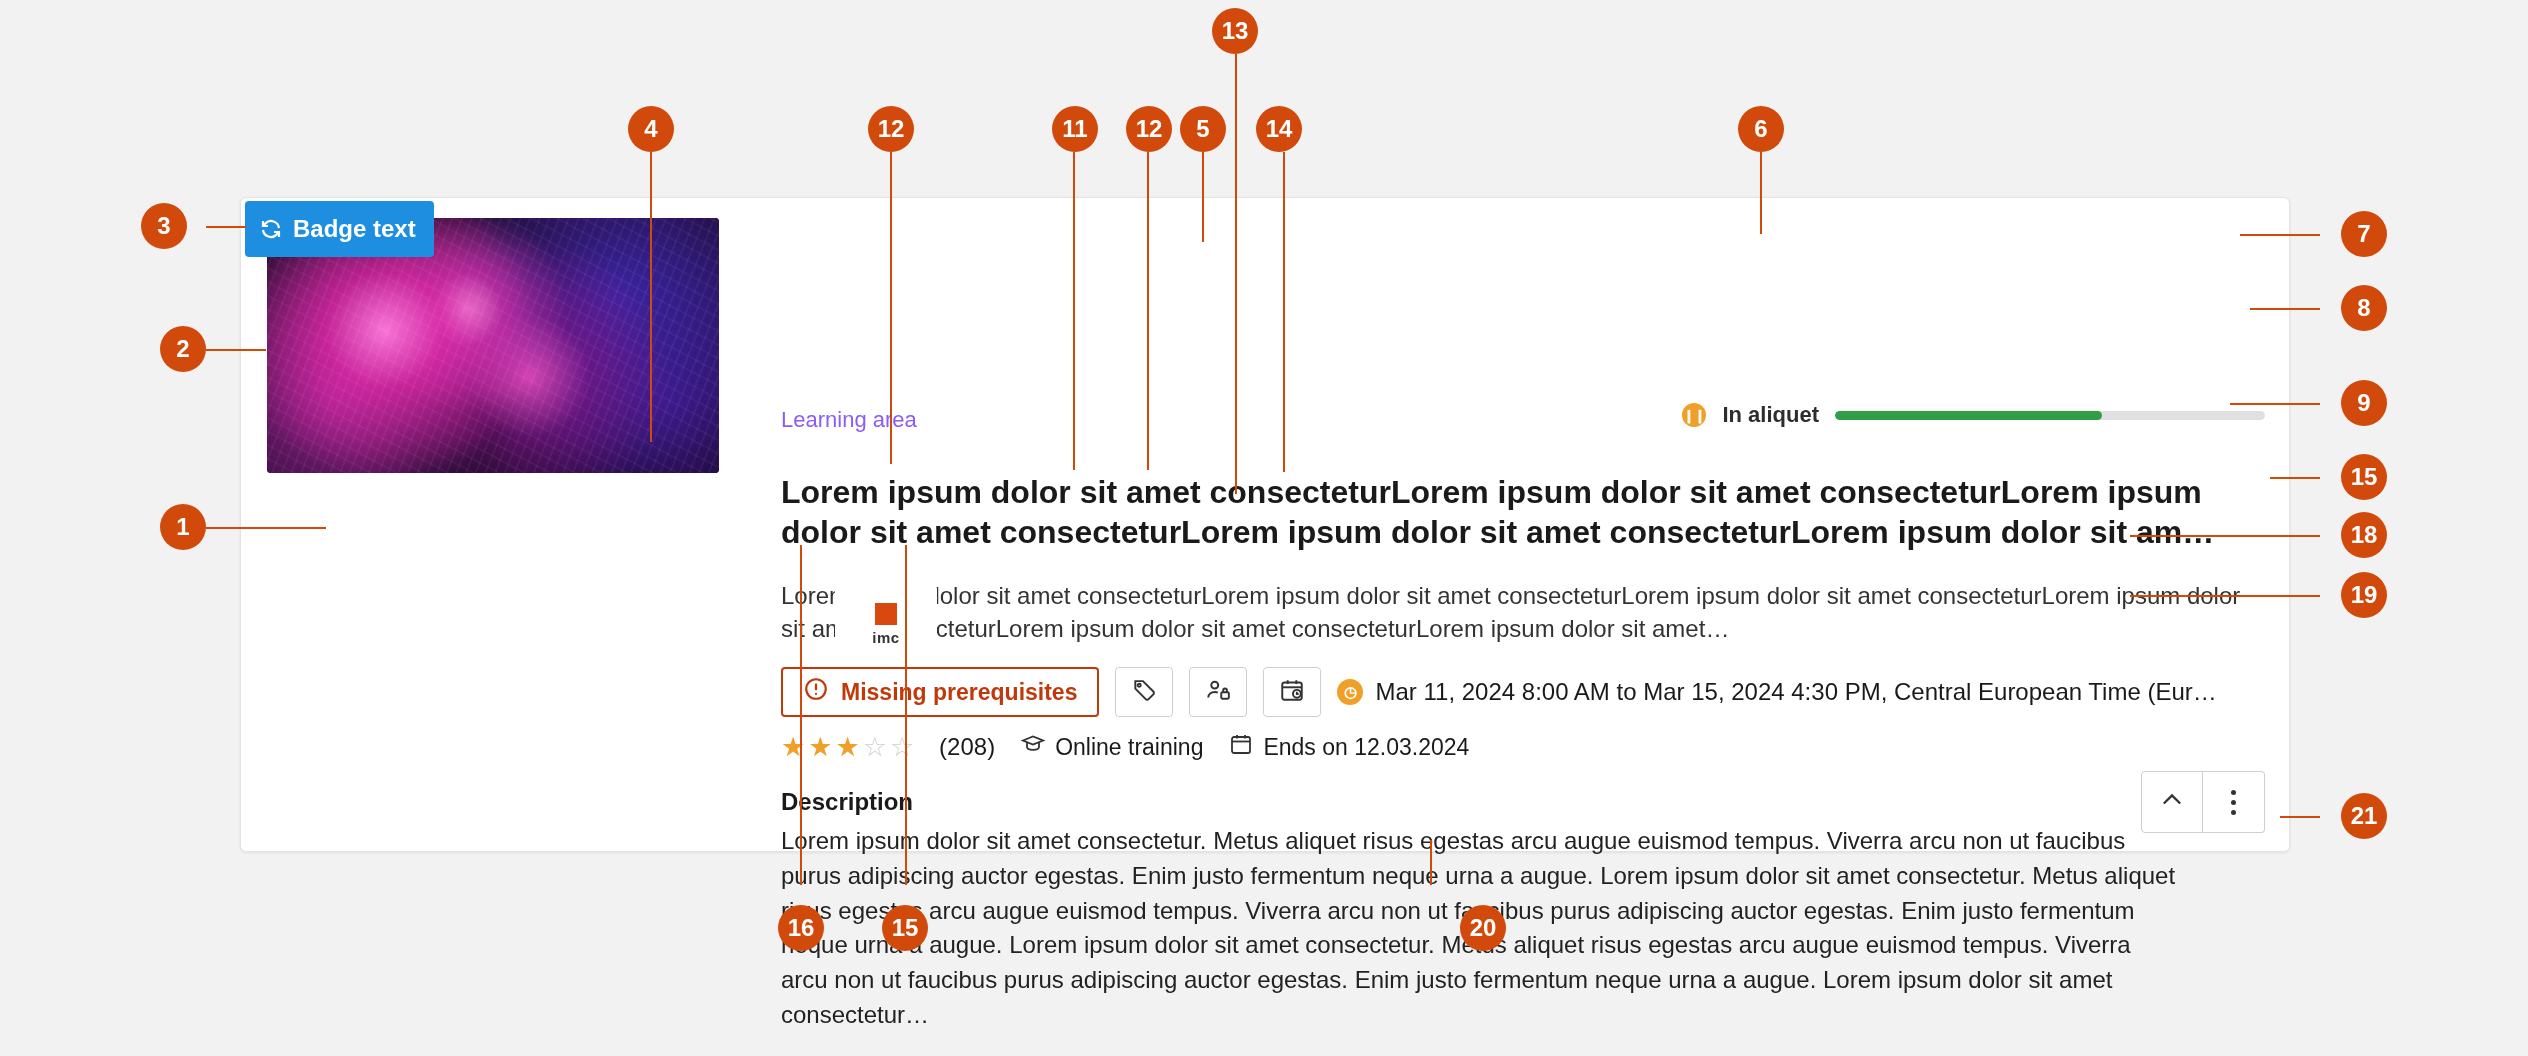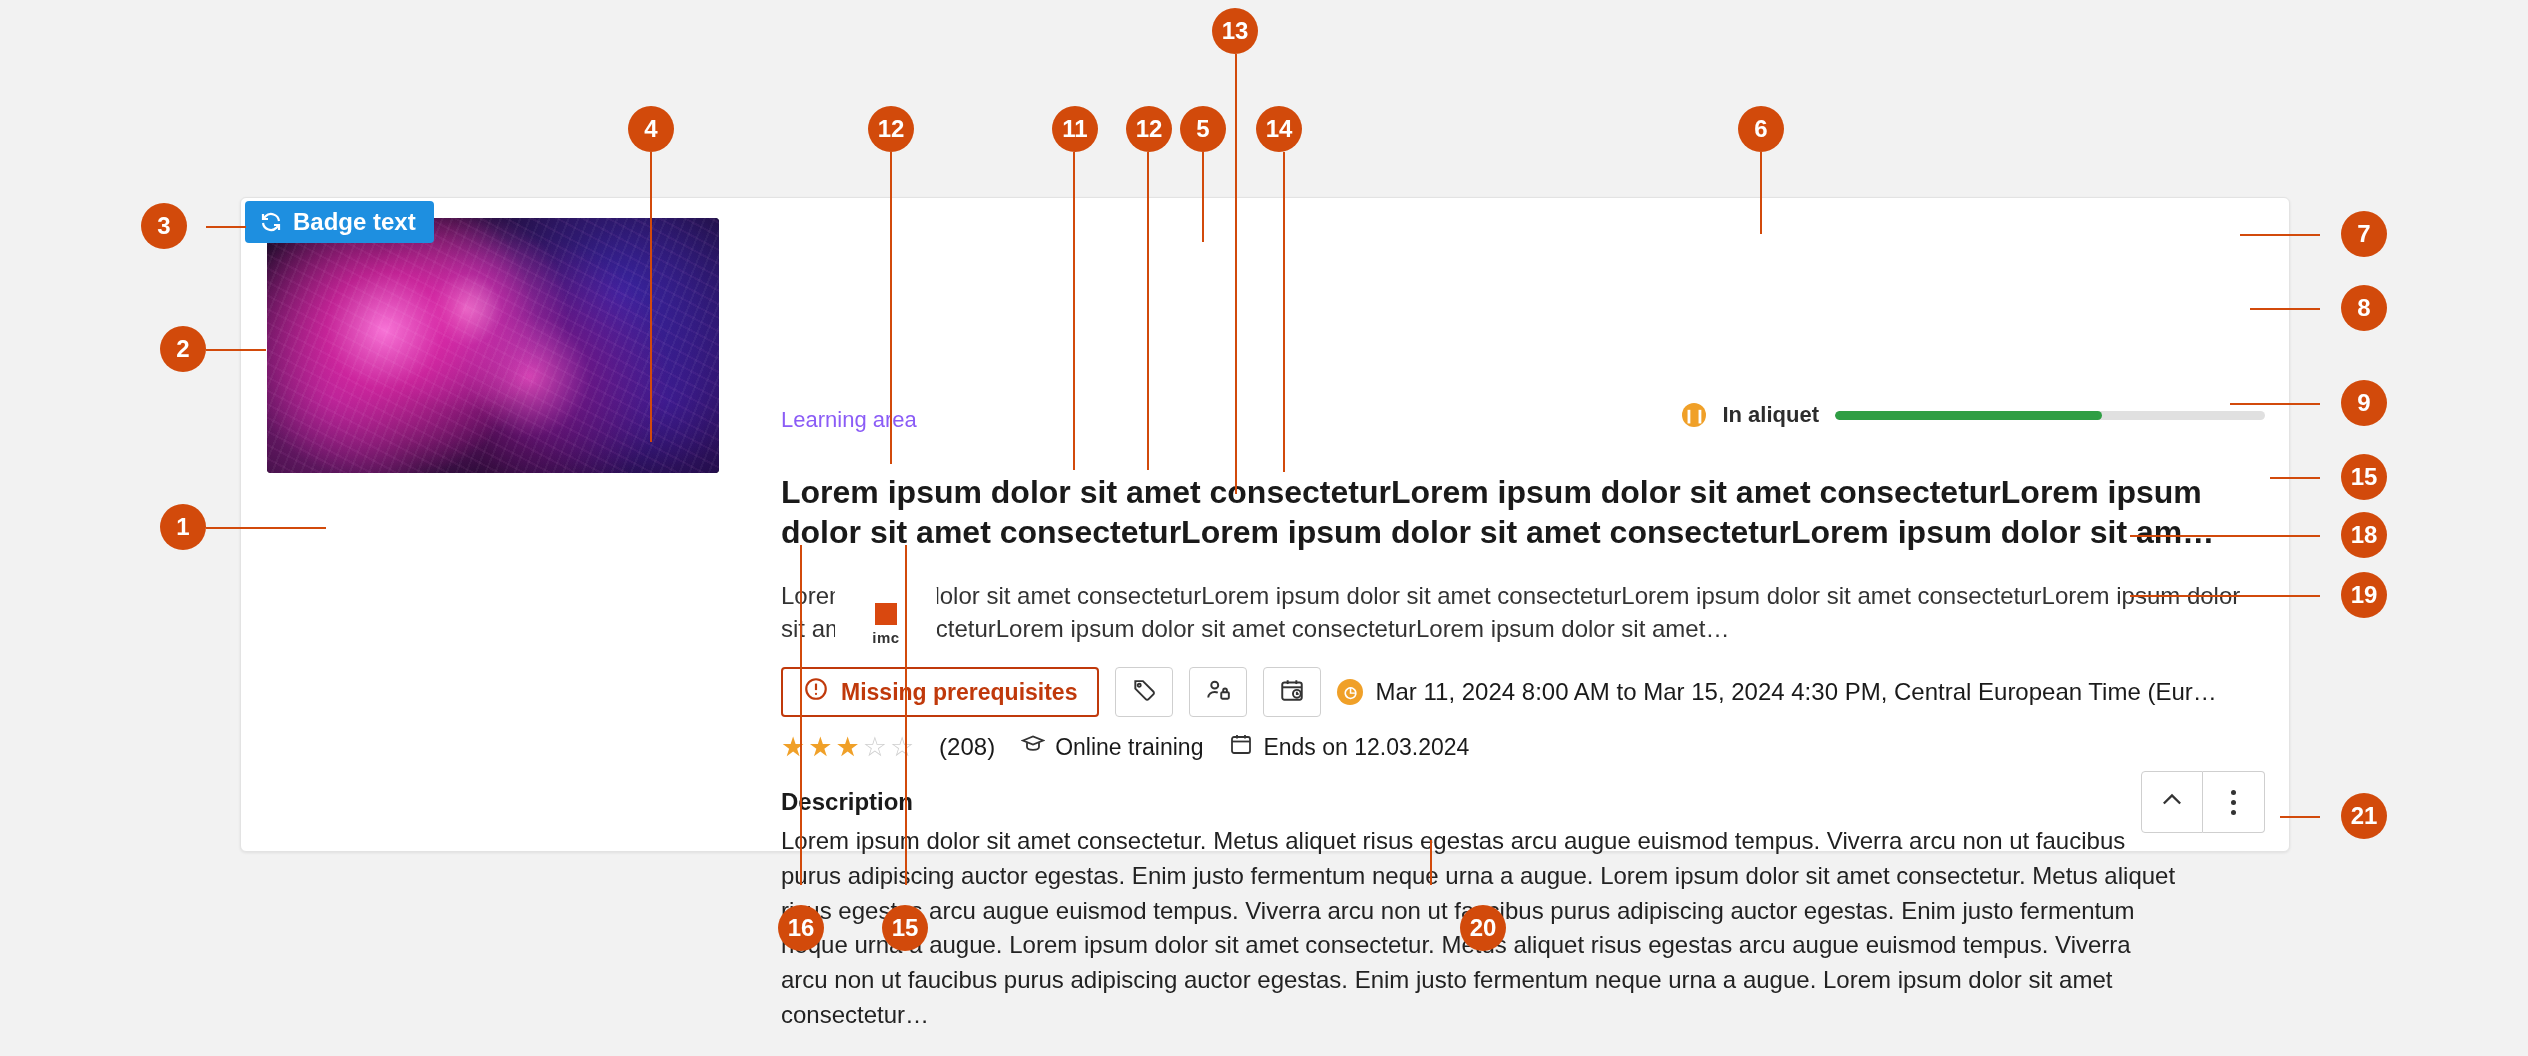--- a/index.html
+++ b/index.html
@@ -48,21 +48,21 @@
     background:
       repeating-linear-gradient(112deg, rgba(255,255,255,0.045) 0px, rgba(255,255,255,0.045) 2px, rgba(0,0,0,0) 2px, rgba(0,0,0,0) 9px),
       repeating-linear-gradient(28deg, rgba(255,150,230,0.05) 0px, rgba(255,150,230,0.05) 2px, rgba(0,0,0,0) 2px, rgba(0,0,0,0) 12px);
     mix-blend-mode: screen;
   }
 
   .badge {
     position: absolute;
     left: 245px; top: 201px;
     display: flex; align-items: center; gap: 10px;
-    height: 42px; padding: 0 18px 0 14px;
+    height: 56px; padding: 0 18px 0 14px;
     background: #1e8fe0;
     color: #ffffff;
     font-size: 24px; font-weight: bold;
     border-radius: 4px;
     z-index: 5;
     white-space: nowrap;
   }
   .badge svg { display:block; }
 
   .logo-box {

